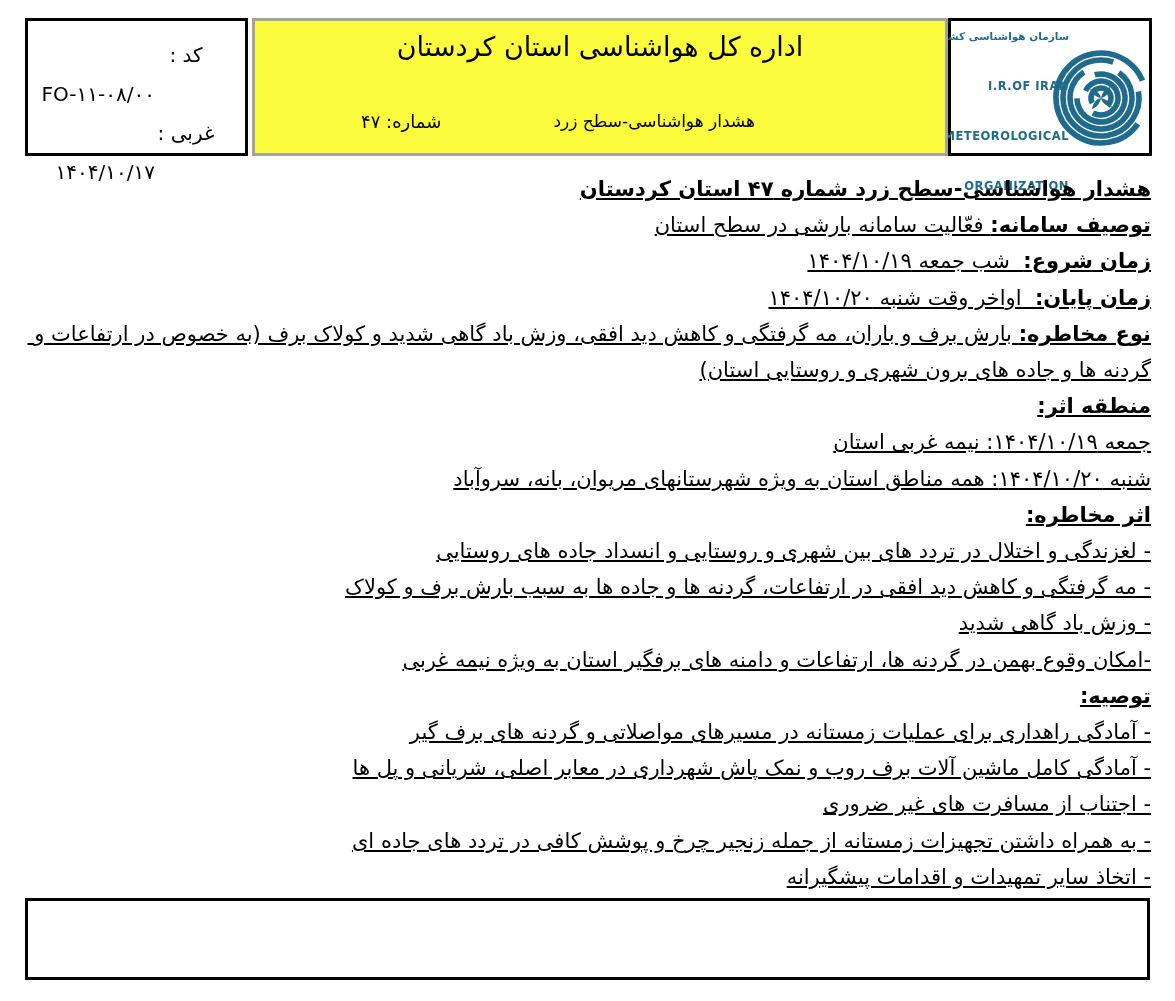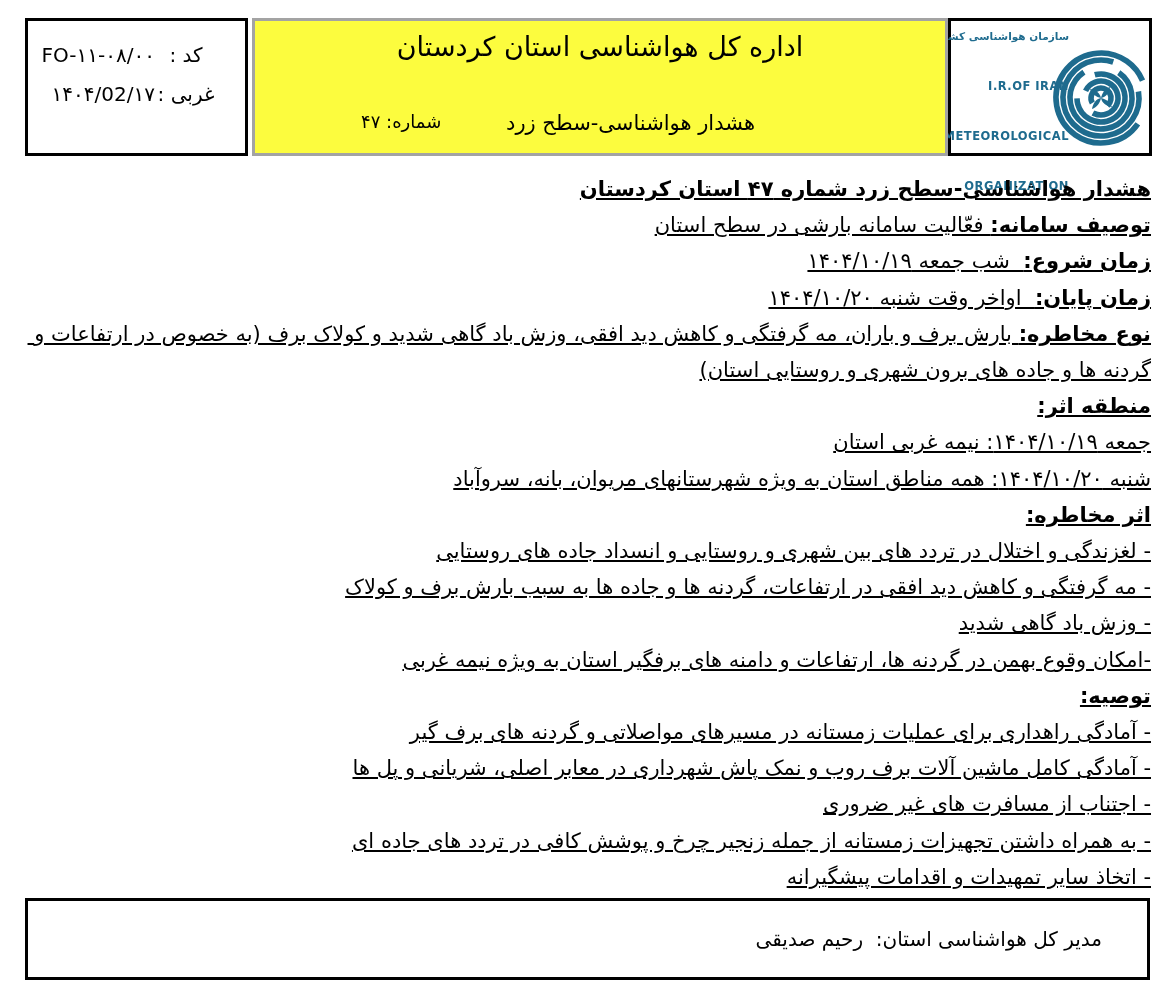--- a/index.html
+++ b/index.html
@@ -21,29 +21,29 @@
   .logo-text .fa { font-size:10.5px; font-weight:bold; }
   .logo-text .en { font-size:11.5px; font-weight:bold; letter-spacing:0.5px;margin-top:37px; }
   .logo-spiral { position:absolute; top:5px; right:2px; }
   .yellow-box {
     flex:1; height:138px; border:3px solid #a3a3a3; margin-left:4px;
     display:flex; flex-direction:column; justify-content:space-between;
     padding:10px 0 12px 0; position:relative;
   }
   .org-title { text-align:center; font-size:27px; }
   .sub-row { position:relative; height:30px; }
-  .warning-type { position:absolute; right:190px; top:0; font-size:21px; }
+  .warning-type { position:absolute; right:190px; top:0; font-size:17px; }
   .warning-number { position:absolute; left:106px; top:0; font-size:18px; }
   .code-box {
     width:223px; height:138px; border:3px solid #000; flex:none;
     padding:22px 28px 0 10px; font-size:20px;
   }
   .code-row { display:flex; direction:rtl; margin-bottom:15px; white-space:pre; }
   .code-row .lbl { width:62px; flex:none;text-align:center; }
-  .code-row .val { direction:ltr; unicode-bidi:isolate; }
+  .code-row .val { direction:ltr; unicode-bidi:isolate;margin-top:39px; }
   
   .body-text {
     position:absolute; top:171px; right:24px; left:20px;
     direction:rtl; text-align:right; font-size:21px; line-height:36.2px;
     white-space:pre-wrap;
     text-decoration:underline;
   }
   .body-text .line b { font-weight:bold; }
   
   .footer {
@@ -93,25 +93,24 @@
       </div>
     </div>
 
     <div class="code-box">
       <div class="code-row">
         <span class="lbl">کد :</span>
         <span class="val">FO-۱۱-۰۸/۰۰</span>
       </div>
       <div class="code-row">
         <span class="lbl">غربی :</span>
-        <span class="val">۱۴۰۴/02/۱۷</span>
+        <span class="val">۱۴۰۴/۱۰/۱۷</span>
       </div>
     </div>
 
   </div>
 
   <div class="body-text"><div class="line"><b>هشدار هواشناسی-سطح زرد شماره ۴۷ استان کردستان</b></div><div class="line"><b>توصیف سامانه:</b><span> فعّالیت سامانه بارشی در سطح استان</span></div><div class="line"><b>زمان شروع:</b><span>  شب جمعه ۱۴۰۴/۱۰/۱۹</span></div><div class="line"><b>زمان پایان:</b><span>  اواخر وقت شنبه ۱۴۰۴/۱۰/۲۰</span></div><div class="line"><b>نوع مخاطره:</b><span> بارش برف و باران، مه گرفتگی و کاهش دید افقی، وزش باد گاهی شدید و کولاک برف (به خصوص در ارتفاعات و گردنه ها و جاده های برون شهری و روستایی استان)</span></div><div class="line"><b>منطقه اثر:</b></div><div class="line"><span>جمعه ۱۴۰۴/۱۰/۱۹: نیمه غربی استان</span></div><div class="line"><span>شنبه ۱۴۰۴/۱۰/۲۰: همه مناطق استان به ویژه شهرستانهای مریوان، بانه، سروآباد</span></div><div class="line"><b>اثر مخاطره:</b></div><div class="line"><span>- لغزندگی و اختلال در تردد های بین شهری و روستایی و انسداد جاده های روستایی</span></div><div class="line"><span>- مه گرفتگی و کاهش دید افقی در ارتفاعات، گردنه ها و جاده ها به سبب بارش برف و کولاک</span></div><div class="line"><span>- وزش باد گاهی شدید</span></div><div class="line"><span>-امکان وقوع بهمن در گردنه ها، ارتفاعات و دامنه های برفگیر استان به ویژه نیمه غربی</span></div><div class="line"><b>توصیه:</b></div><div class="line"><span>- آمادگی راهداری برای عملیات زمستانه در مسیرهای مواصلاتی و گردنه های برف گیر</span></div><div class="line"><span>- آمادگی کامل ماشین آلات برف روب و نمک پاش شهرداری در معابر اصلی، شریانی و پل ها</span></div><div class="line"><span>- اجتناب از مسافرت های غیر ضروری</span></div><div class="line"><span>- به همراه داشتن تجهیزات زمستانه از جمله زنجیر چرخ و پوشش کافی در تردد های جاده ای</span></div><div class="line"><span>- اتخاذ سایر تمهیدات و اقدامات پیشگیرانه</span></div></div>
 
   <div class="footer">
-    <span>مدیر کل هواشناسی استان:  رحیم صدیقی</span>
   </div>
 
 </div>
 
 </body></html>

